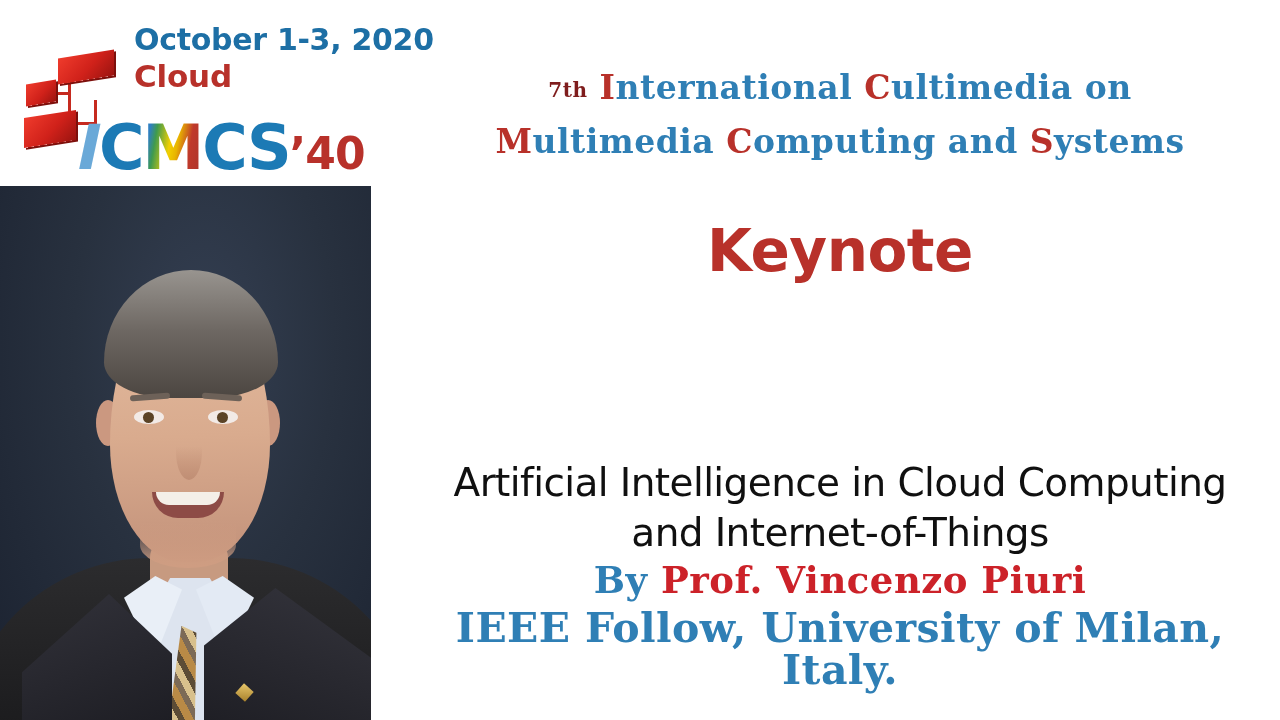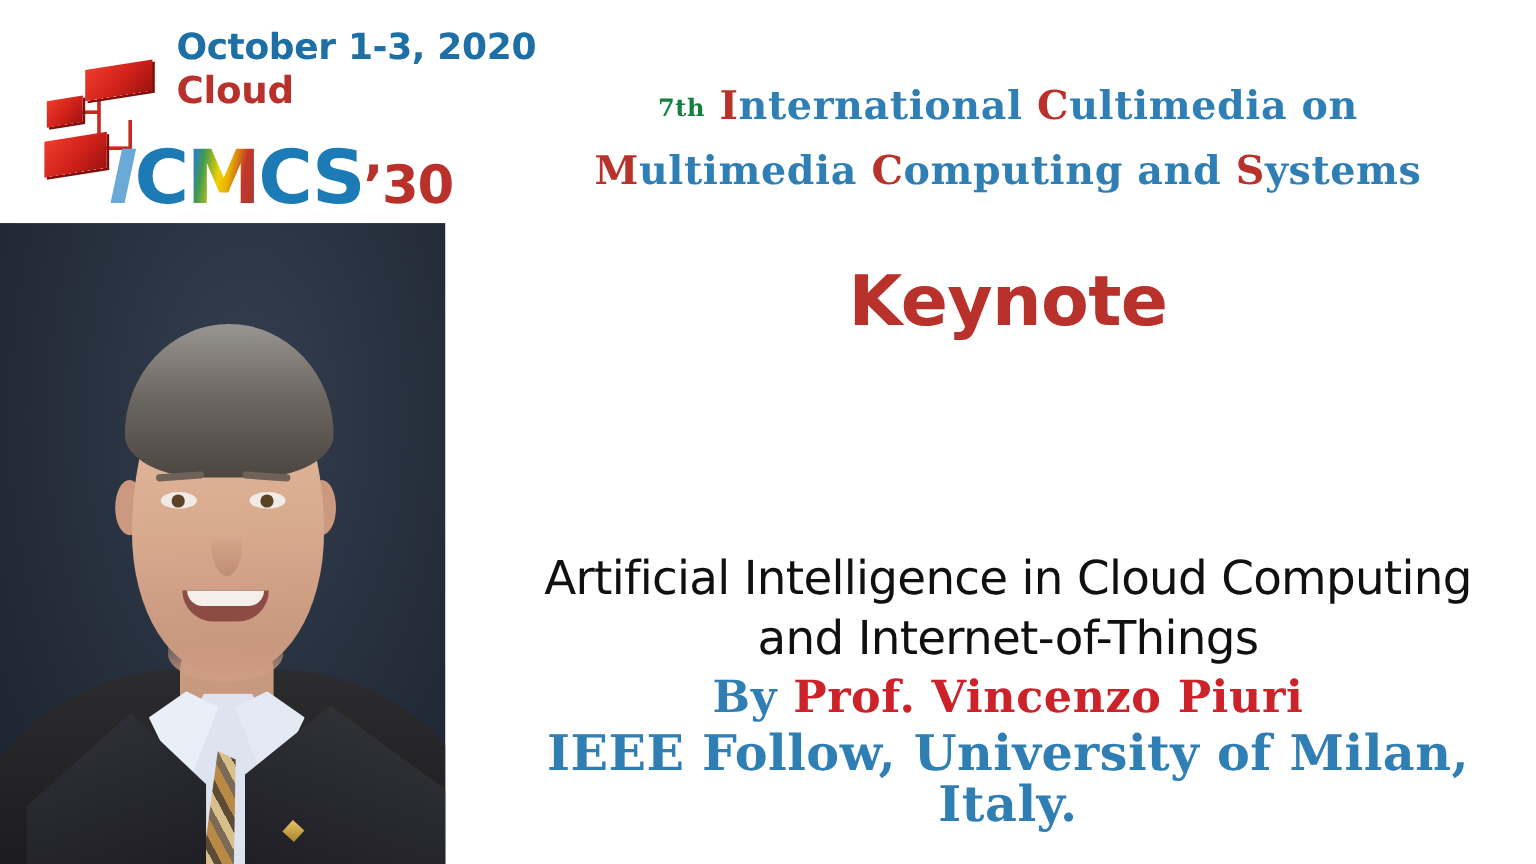--- a/index.html
+++ b/index.html
@@ -15,21 +15,21 @@
     position: relative;
     width: 1280px;
     height: 720px;
     background: #ffffff;
     overflow: hidden;
   }
 
   
   .logo-block {
     position: absolute;
-    left: 29px;
+    left: 16px;
     top: 22px;
     width: 420px;
     height: 155px;
   }
   .logo-mark {
     position: absolute;
     left: 8px;
     top: 30px;
     width: 120px;
     height: 115px;
@@ -311,21 +311,21 @@
     text-align: center;
     font-family: "DejaVu Serif", serif;
     font-weight: 700;
     font-size: 33px;
     line-height: 51px;
     color: #2f7fb5;
     letter-spacing: 0.5px;
   }
   .conf-title .cap { color: #b8312a; }
   .conf-title .ord {
-    color: #15803d;
+    color: #7f1d1d;
     font-size: 20px;
     vertical-align: 2px;
   }
 
   
   .keynote {
     position: absolute;
     left: 420px;
     top: 216px;
     width: 840px;
@@ -389,21 +389,21 @@
       <div class="blk b1"></div>
       <div class="blk b2"></div>
       <div class="blk b3"></div>
     </div>
 
     <div class="logo-text-wrap">
       <div class="logo-date">October 1-3, 2020</div>
       <div class="logo-online">Cloud</div>
     </div>
 
-    <div class="logo-acronym"><span class="slant-i">I</span><span>C</span><span class="mcolor">M</span><span>C</span><span>S</span><span class="logo-year">’30</span></div>
+    <div class="logo-acronym"><span class="slant-i">I</span><span>C</span><span class="mcolor">M</span><span>C</span><span>S</span><span class="logo-year">’40</span></div>
   </div>
 
   <div class="portrait">
     <div class="ph-bg"></div>
     <div class="ph-shoulders"></div>
     <div class="ph-neck"></div>
     <div class="ph-shirt"></div>
     <div class="ph-tie"></div>
     <div class="ph-collar-l"></div>
     <div class="ph-collar-r"></div>

